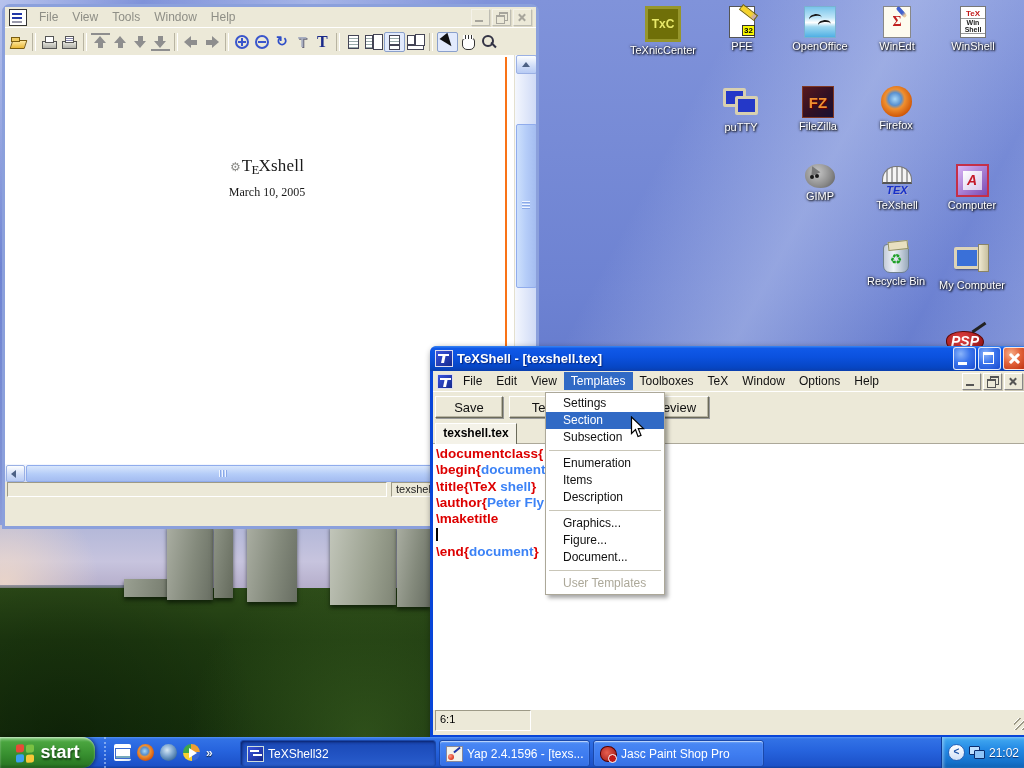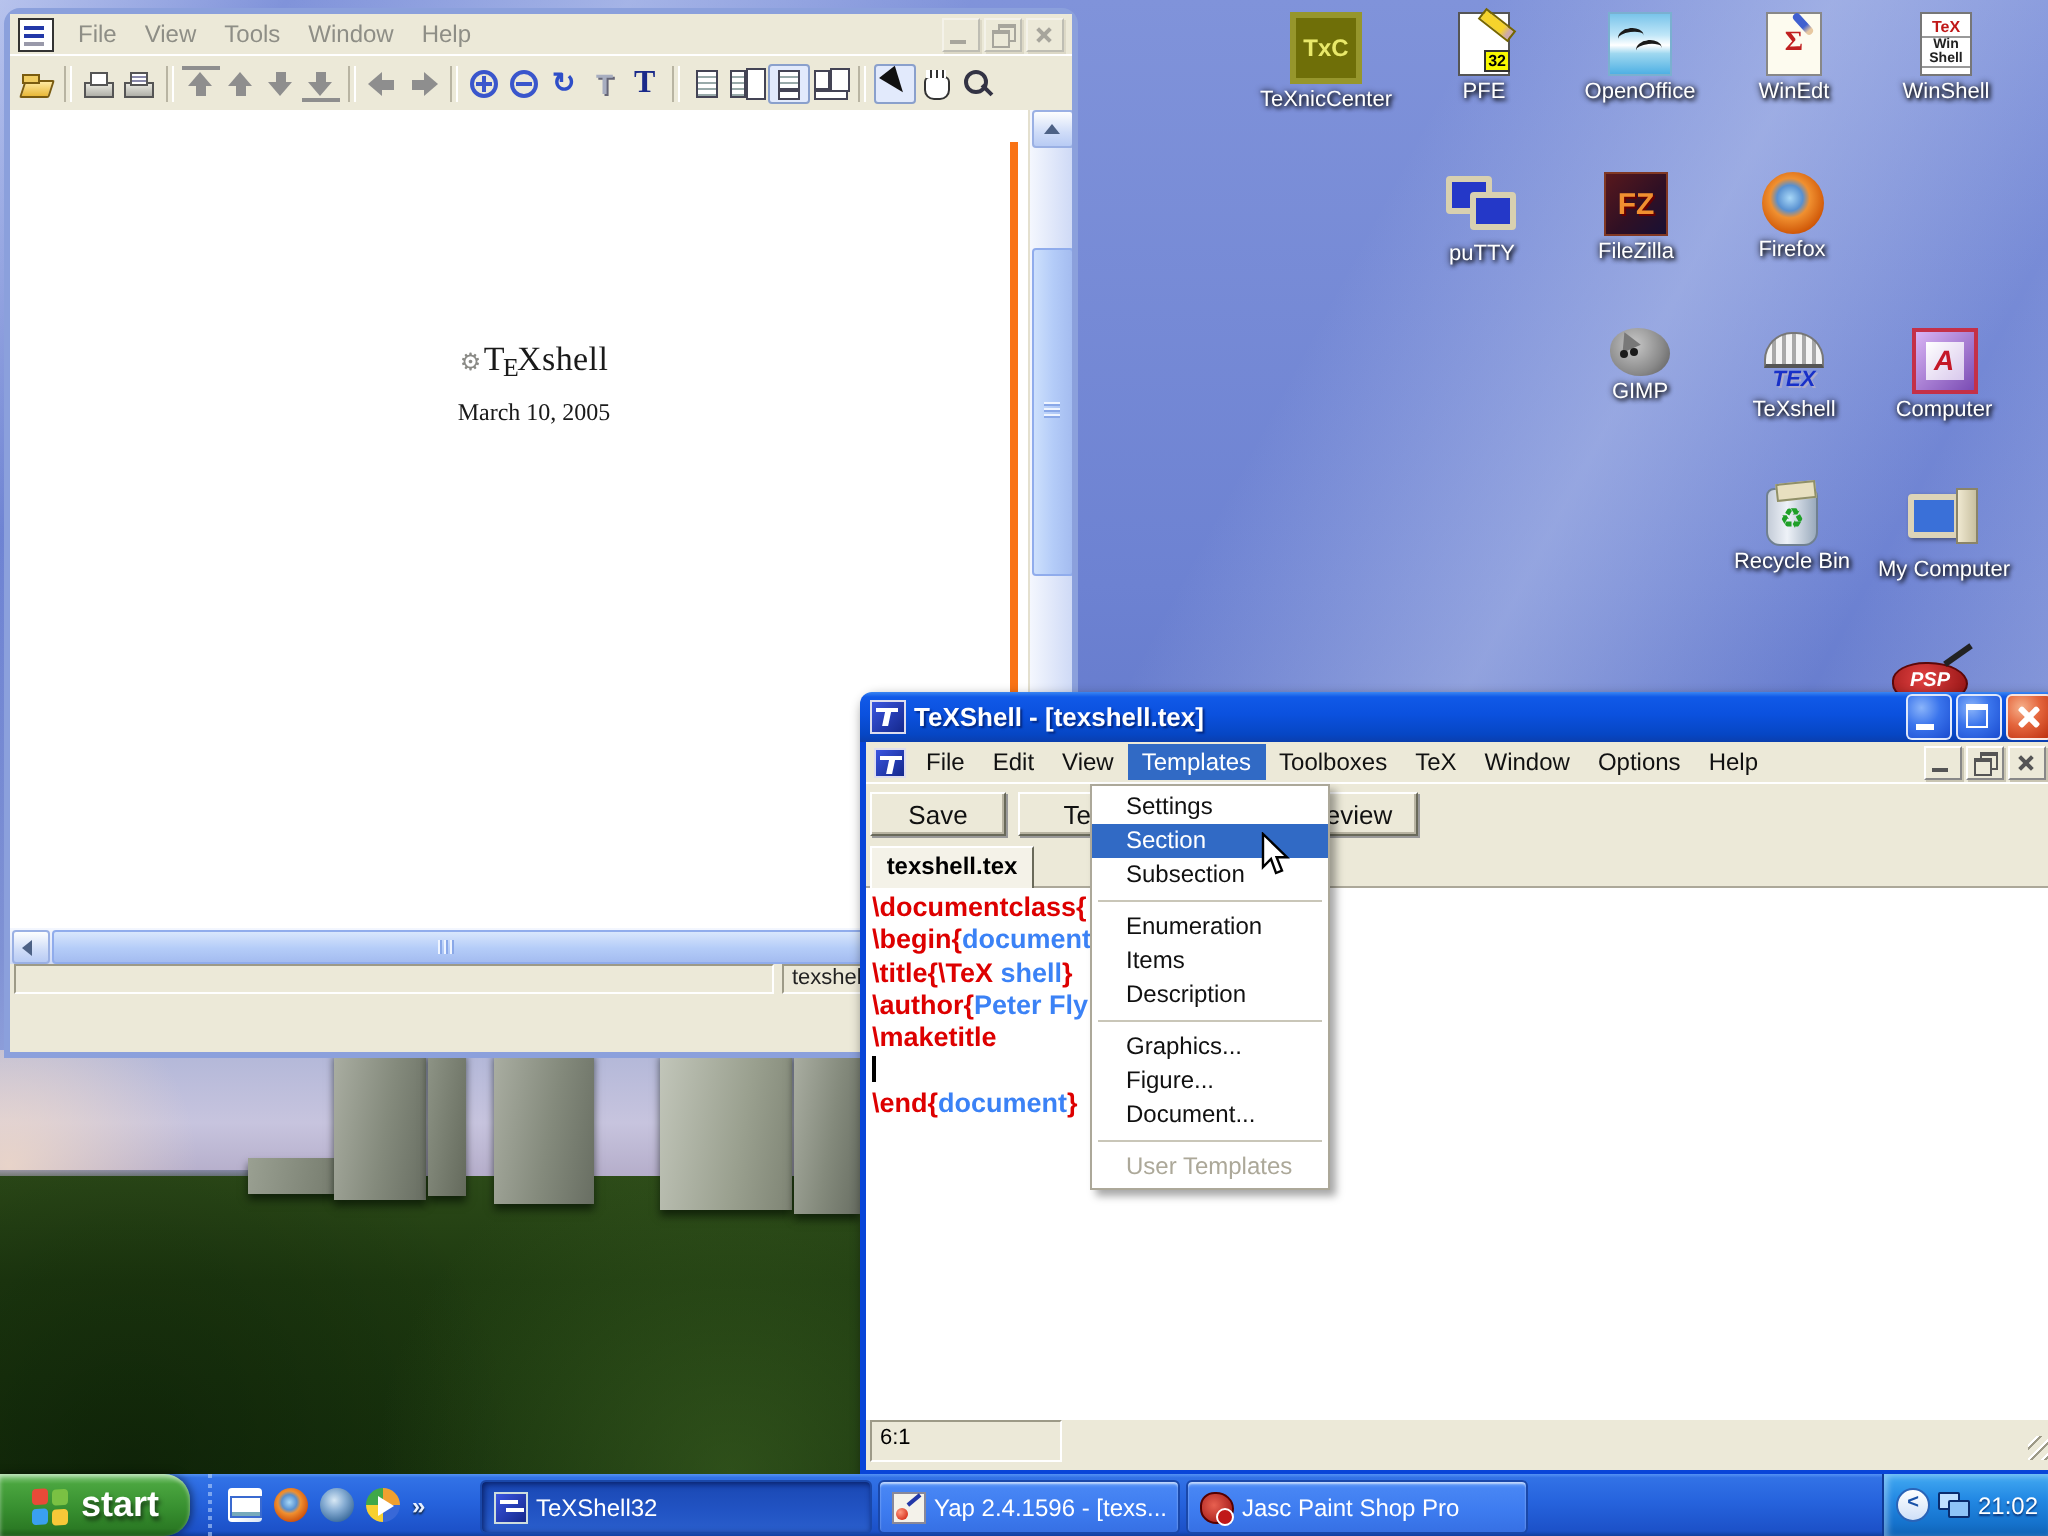--- a/index.html
+++ b/index.html
@@ -77,21 +77,21 @@
   .di-recyclebin::before{content:"";position:absolute;left:4px;top:-4px;width:18px;height:7px;
     background:#e8e0c0;border:1px solid #909068;transform:rotate(-6deg)}
   .di-recyclebin .glyph{color:#1fa028;font-size:14px;line-height:14px}
   .di-mycomputer::before{content:"";position:absolute;left:0;top:3px;width:20px;height:16px;
     background:#3a70d8;border:3px solid #ddd4b8;border-radius:2px;box-shadow:1px 1px 2px rgba(0,0,0,.4)}
   .di-mycomputer::after{content:"";position:absolute;right:1px;top:0;width:9px;height:26px;
     background:linear-gradient(90deg,#efe8d0,#c8c0a0);border:1px solid #8a8468}
   #psp-icon{position:absolute;left:945px;top:324px;width:40px;height:20px;z-index:2;text-align:center}
   #psp-icon .blob{width:36px;height:19px;margin:7px auto;background:radial-gradient(circle at 40% 40%,#e04040,#941414);
     border-radius:46% 54% 50% 50%;border:1px solid #5c0808;color:#fff;font-weight:bold;font-style:italic;
-    font-size:10px;line-height:18px}
+    font-size:14px;line-height:18px}
   #psp-icon .blob::after{content:"";position:absolute;right:-2px;top:2px;width:16px;height:3px;
     background:#222;transform:rotate(-35deg)}
 
   
   #photo{position:absolute;left:0;top:525px;width:430px;height:212px;overflow:hidden;z-index:1}
   #photo .sky{position:absolute;left:0;top:0;width:100%;height:66px;
     background:
      radial-gradient(circle at 1% 88%, rgba(244,220,200,.8) 0%, rgba(244,220,200,0) 22%),
      linear-gradient(180deg,#b2b7d8 0%,#c7c4de 55%,#b3abc8 100%)}
   #photo .treeline{position:absolute;left:0;top:60px;width:200px;height:5px;
@@ -210,21 +210,21 @@
     border-top:13px solid #111;transform:rotate(-38deg)}
   .yi-hand::before{content:"";position:absolute;left:3px;top:5px;width:11px;height:10px;background:#fff;
     border:1px solid #333;border-radius:3px 3px 5px 5px}
   .yi-hand::after{content:"";position:absolute;left:4px;top:2px;width:10px;height:4px;
     background:repeating-linear-gradient(90deg,#fff 0 2px,#333 2px 3px)}
   .yi-magnifier::before{content:"";position:absolute;left:3px;top:2px;width:8px;height:8px;
     border:2px solid #334;border-radius:50%}
   .yi-magnifier::after{content:"";position:absolute;left:11px;top:11px;width:7px;height:2px;background:#334;transform:rotate(45deg)}
 
   #yap-docarea{position:relative;height:408px;background:#fff;overflow:hidden}
-  #yap-page{position:absolute;left:0;top:16px;width:500px;height:100%;background:#fff;border-right:4px solid #f97316}
+  #yap-page{position:absolute;left:0;top:2px;width:500px;height:100%;background:#fff;border-right:2px solid #f97316}
   .doc-center{position:absolute;left:157px;top:99px;width:210px;text-align:center;
     font-family:"Liberation Serif",serif;color:#1a1a1a}
   .doc-title{font-size:17px;letter-spacing:.2px}
   .doc-title .gear{color:#8a8a86;font-size:12px;margin-right:1px}
   .doc-title .tex-E{display:inline-block;font-size:.76em;transform:translateY(3px);margin:0 -1px}
   .doc-author{font-size:12px;margin-top:14px}
   .doc-date{font-size:12px;margin-top:9px}
   #yap-vscroll{position:absolute;right:0;top:0;width:21px;height:100%;
     background:linear-gradient(90deg,#f4f7fe,#cfdaf6);border-left:1px solid #e4e0cf}
   .sc-btn{position:absolute;left:1px;width:19px;height:17px;border:1px solid #9ab0e4;border-radius:2px;

